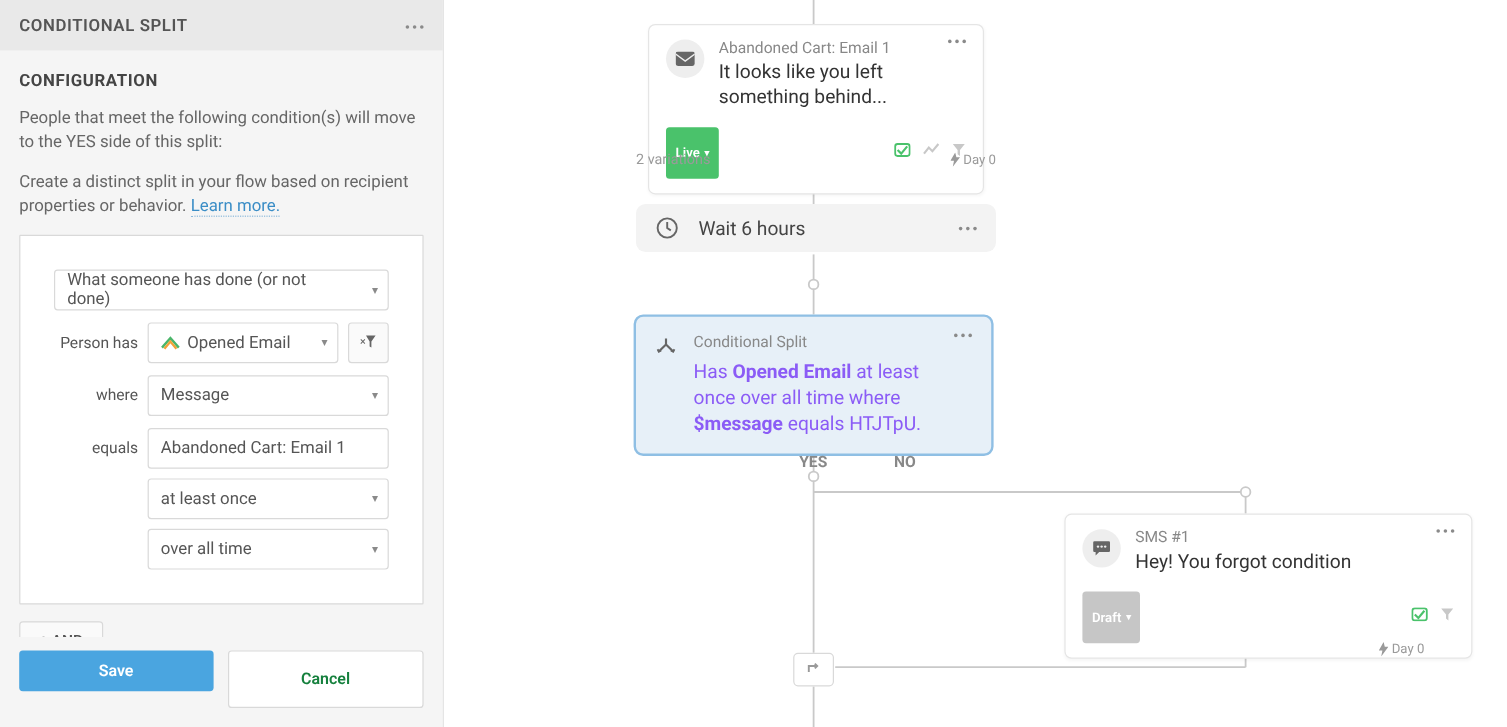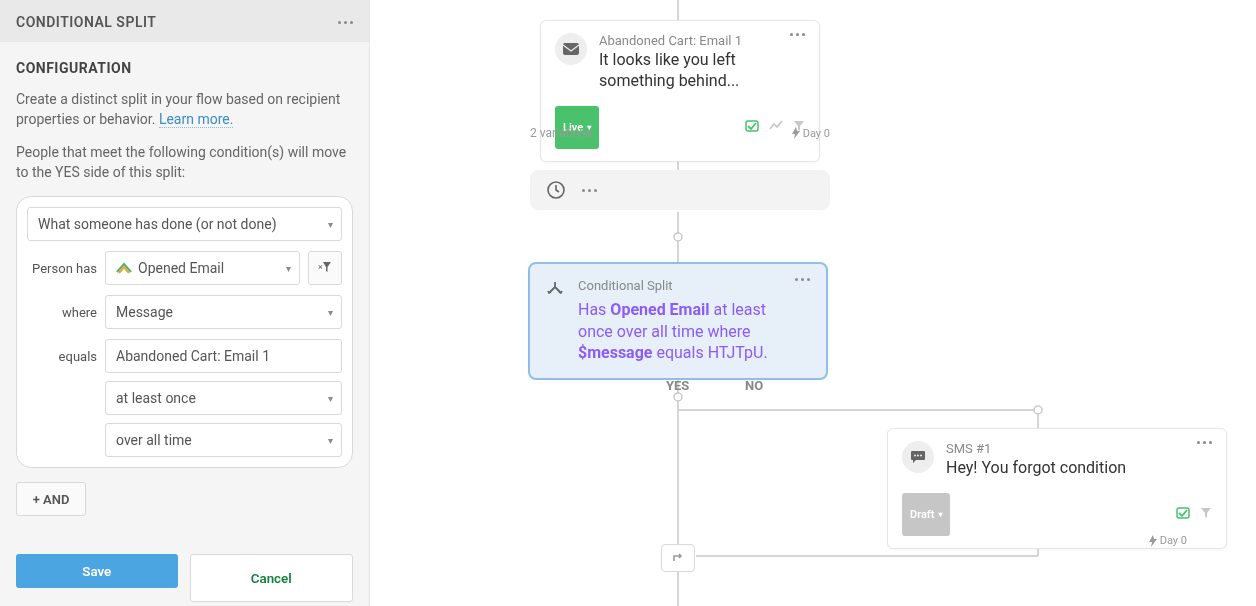--- a/index.html
+++ b/index.html
@@ -22,33 +22,33 @@
   
   #sidebar{position:absolute;left:0;top:0;width:370px;height:606px;background:var(--panel);border-right:1px solid var(--border-light);display:flex;flex-direction:column}
   #sb-header{background:var(--panel-header);padding:14px 16px 12px;display:flex;align-items:center;justify-content:space-between}
   #sb-header h1{margin:0;font-size:14px;letter-spacing:.5px;color:#555;font-weight:600}
   .dots{display:inline-flex;gap:3px;cursor:pointer}
   .dots span{width:3px;height:3px;border-radius:50%;background:#8a8a8a;display:block}
   #sb-body{padding:16px;flex:1;overflow:auto}
   #sb-body h2{margin:2px 0 6px;font-size:14px;letter-spacing:.5px;color:#444;font-weight:700}
   .lead{color:#666;line-height:1.4}
   .lead a{color:#3a8dc6;text-decoration:none;border-bottom:1px dotted #8ab8da}
-  .condition-card{border:1px solid var(--border);background:#fff;border-radius:15px;margin-top:2px;padding:10px}
+  .condition-card{border:1px solid var(--border);background:#fff;border-radius:1px;margin-top:2px;padding:28px}
   .select{display:flex;align-items:center;justify-content:space-between;border:1px solid var(--border);border-radius:3px;background:#fff;padding:6px 30px 6px 10px;height:34px;cursor:pointer;color:#555;position:relative;width:100%}
   .select .caret{position:absolute;right:8px;top:50%;transform:translateY(-50%);color:#8a8a8a;font-size:10px}
   .row{display:flex;align-items:center;gap:8px;margin-top:10px}
   .row .lbl{width:70px;text-align:right;color:#555;font-size:13px}
   .row .select{flex:1}
   .icon-btn{width:34px;height:34px;border:1px solid var(--border);border-radius:3px;background:#fafafa;display:flex;align-items:center;justify-content:center;cursor:pointer;color:#666;font-size:12px}
   .klaviyo-chip{display:flex;align-items:center;gap:6px}
   .klaviyo-mark svg{display:block}
   .or-row{display:flex;justify-content:space-between;margin-top:10px}
   .or-btn{width:56px;height:34px;border:1px solid var(--border);border-radius:3px;background:#fafafa;display:flex;align-items:center;justify-content:center;cursor:pointer;color:#555;font-weight:600;font-size:13px}
   .and-btn{width:70px;height:34px;border:1px solid var(--border);border-radius:3px;background:#fafafa;display:flex;align-items:center;justify-content:center;cursor:pointer;color:#555;font-weight:600;font-size:13px;margin-top:14px}
-  #sb-footer{padding:12px 16px 4px;display:flex;gap:12px}
+  #sb-footer{padding:12px 16px 16px;display:flex;gap:12px}
   .btn-primary{flex:1;height:34px;border:0;border-radius:3px;background:var(--blue);color:#fff;font-weight:600;cursor:pointer}
   .btn-secondary{flex:1;height:48px;border:1px solid var(--border);border-radius:3px;background:#fff;color:#15803d;font-weight:600;cursor:pointer}
 
   
   #canvas{position:absolute;left:370px;top:0;right:0;bottom:0;background:#fff}
   .card{position:absolute;background:#fff;border:1px solid var(--border-light);border-radius:6px;box-shadow:0 1px 3px rgba(0,0,0,.04)}
   .card .hdr{display:flex;align-items:flex-start;gap:12px;padding:12px 14px 8px}
   .circ-icon{width:32px;height:32px;border-radius:50%;background:#eee;display:flex;align-items:center;justify-content:center;color:#666;flex-shrink:0}
   .card-title{color:#888;font-size:13px;margin-bottom:2px}
   .card-text{color:#333;font-size:16px;line-height:1.3}
@@ -92,24 +92,24 @@
     <h1>CONDITIONAL SPLIT</h1>
     <div class="dots">
         <span></span>
         <span></span>
         <span></span>
       </div>
   </div>
 
   <div id="sb-body">
     <h2>CONFIGURATION</h2>
+    <p class="lead" style="margin-top:14px">People that meet the following condition(s) will move to the YES side of this split:</p>
     <p class="lead">
       <span>Create a distinct split in your flow based on recipient properties or behavior. </span><a href="#">Learn more.</a>
     </p>
-    <p class="lead" style="margin-top:14px">People that meet the following condition(s) will move to the YES side of this split:</p>
 
     <div class="condition-card">
       <div class="select">
         <span>What someone has done (or not done)</span>
         <span class="caret">▾</span>
       </div>
 
       <div class="row">
         <div class="lbl">Person has</div>
         <div class="select" style="flex:1">
@@ -249,20 +249,21 @@
       </span>
   </div>
 
   <div class="wait-card" style="left:160px;top:170px;width:300px">
     <div class="w-icon">
       <svg width="20" height="20" viewBox="0 0 20 20">
           <circle cx="10" cy="10" r="8" fill="none" stroke="#666" stroke-width="1.6"></circle>
           <path d="M10 5 V10 L13 12" fill="none" stroke="#666" stroke-width="1.6"></path>
         </svg>
     </div>
+    <div style="flex:1;font-size:16px">Wait 6 hours</div>
     <div class="dots">
         <span></span>
         <span></span>
         <span></span>
       </div>
   </div>
 
   <div class="cond-card" style="left:158px;top:262px;width:300px">
     <div class="hdr2">
       <div style="width:20px;margin-top:2px;color:#666">

